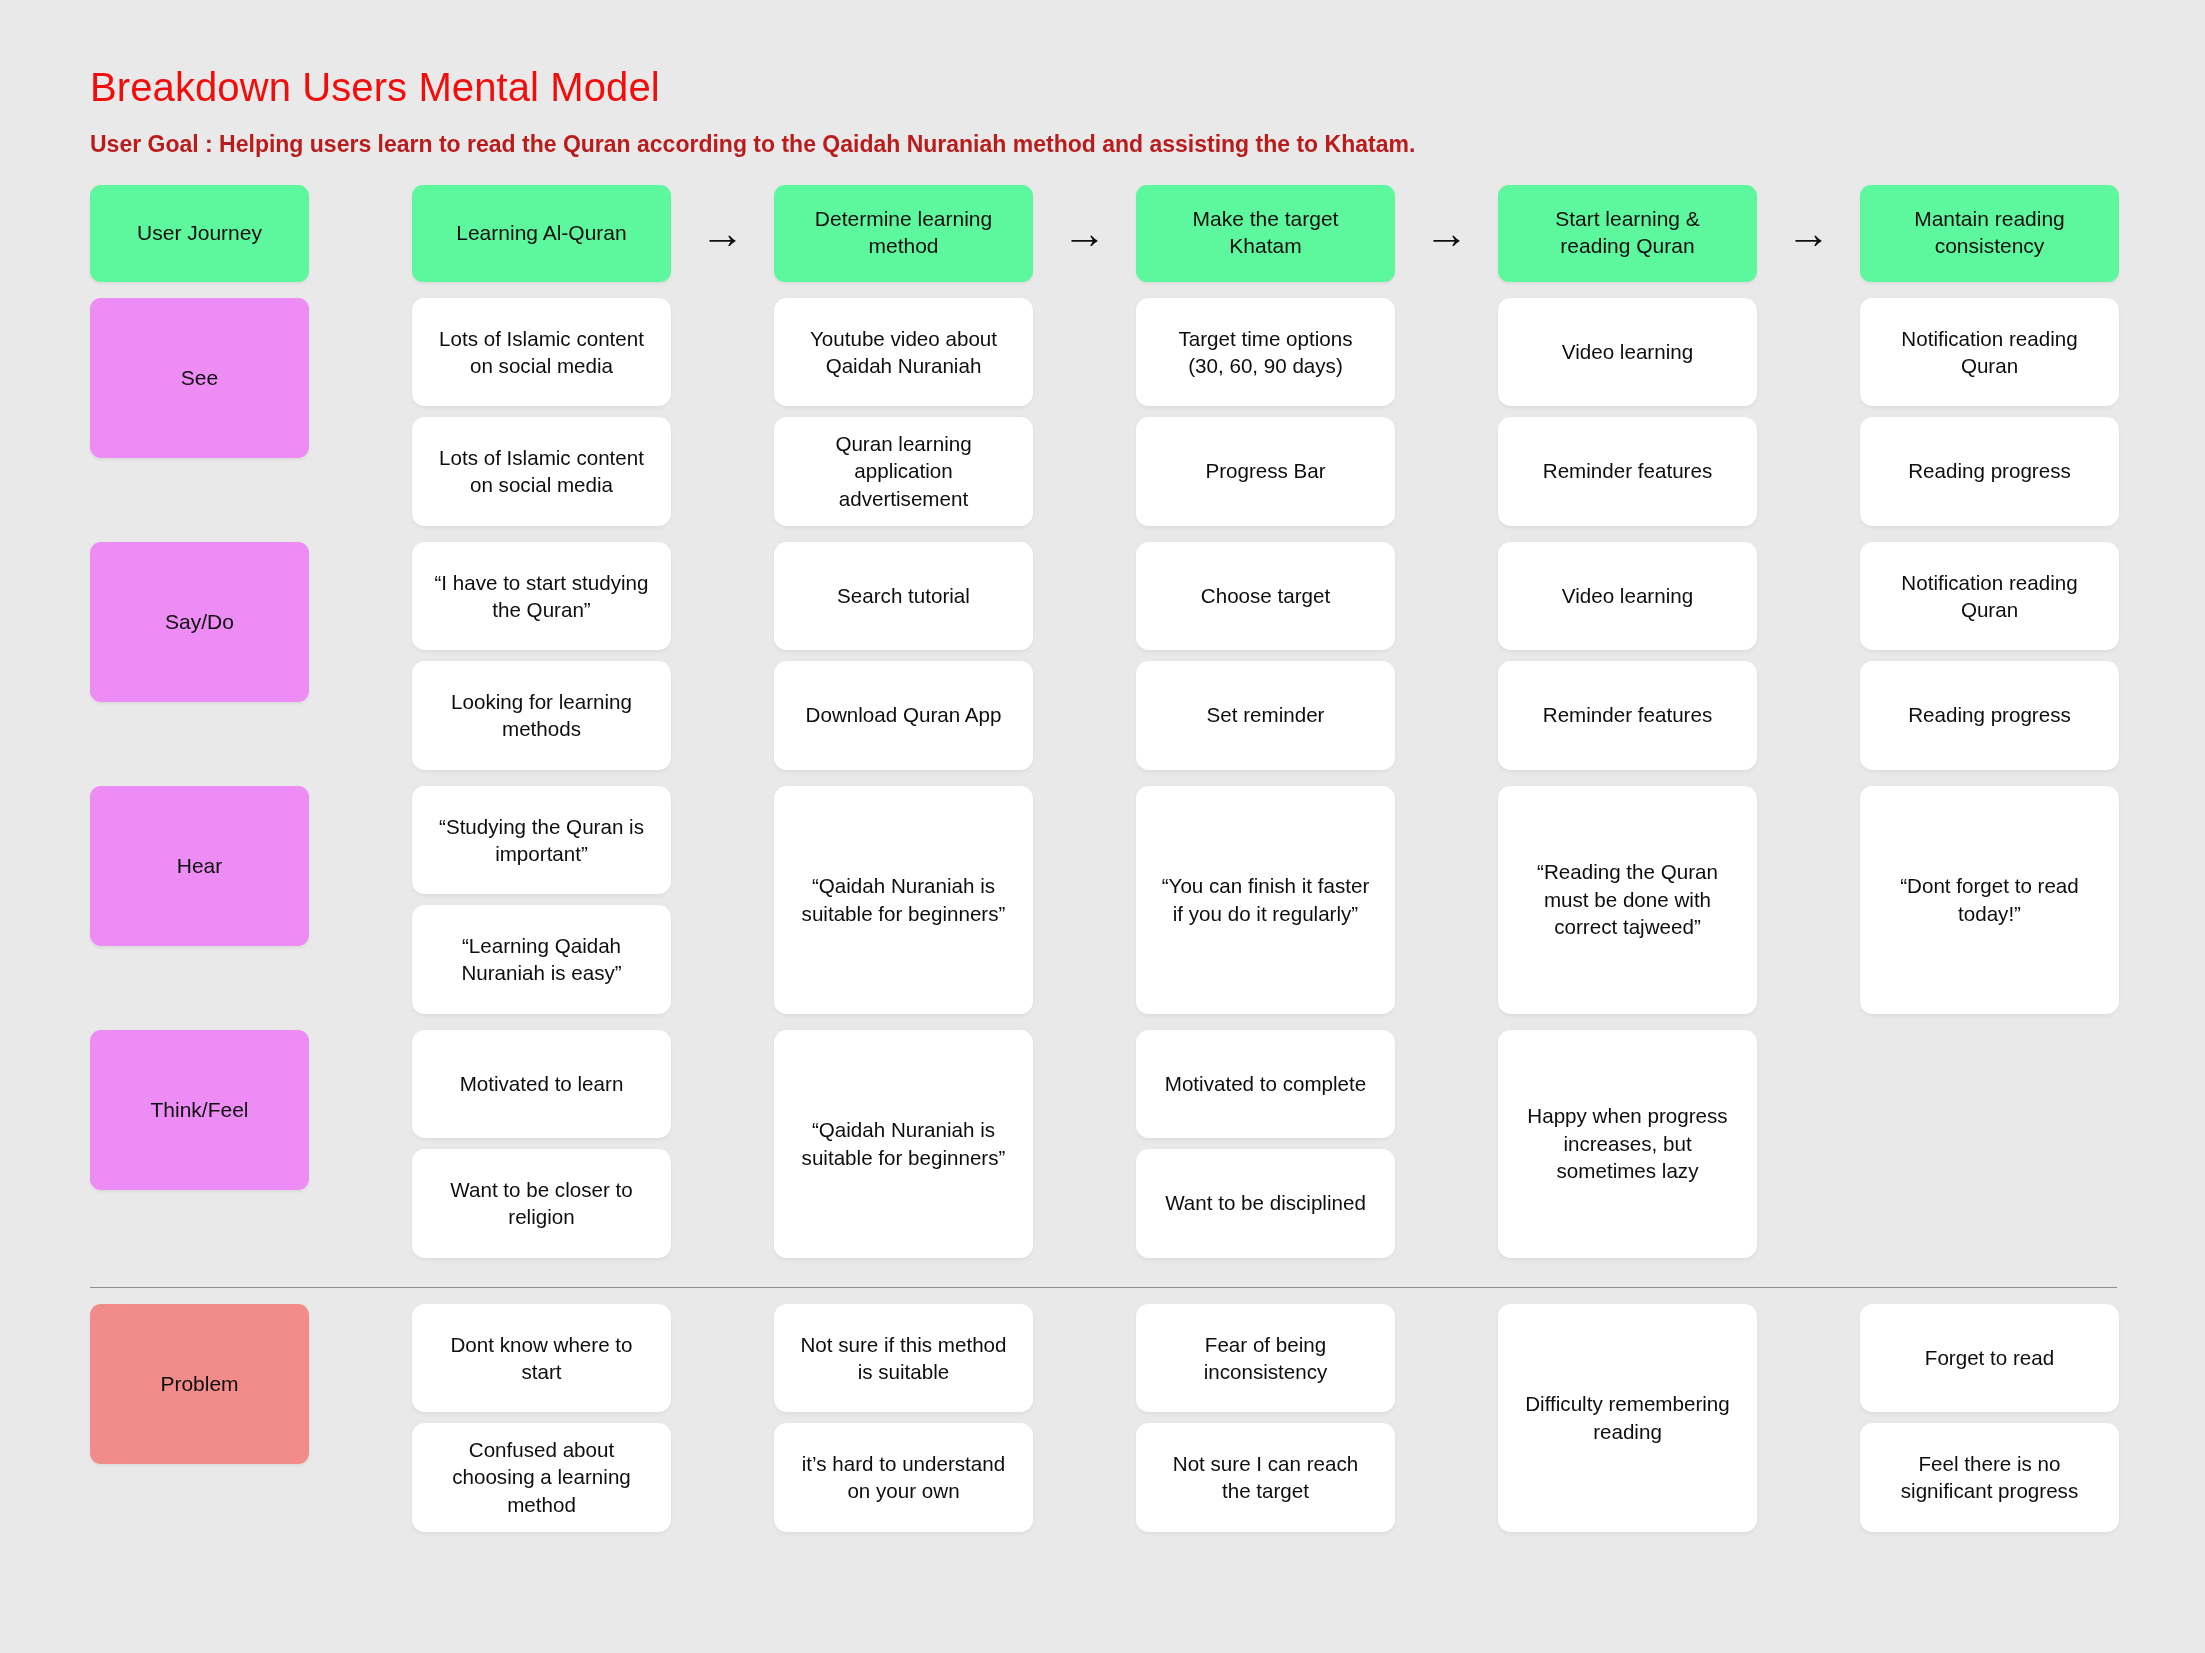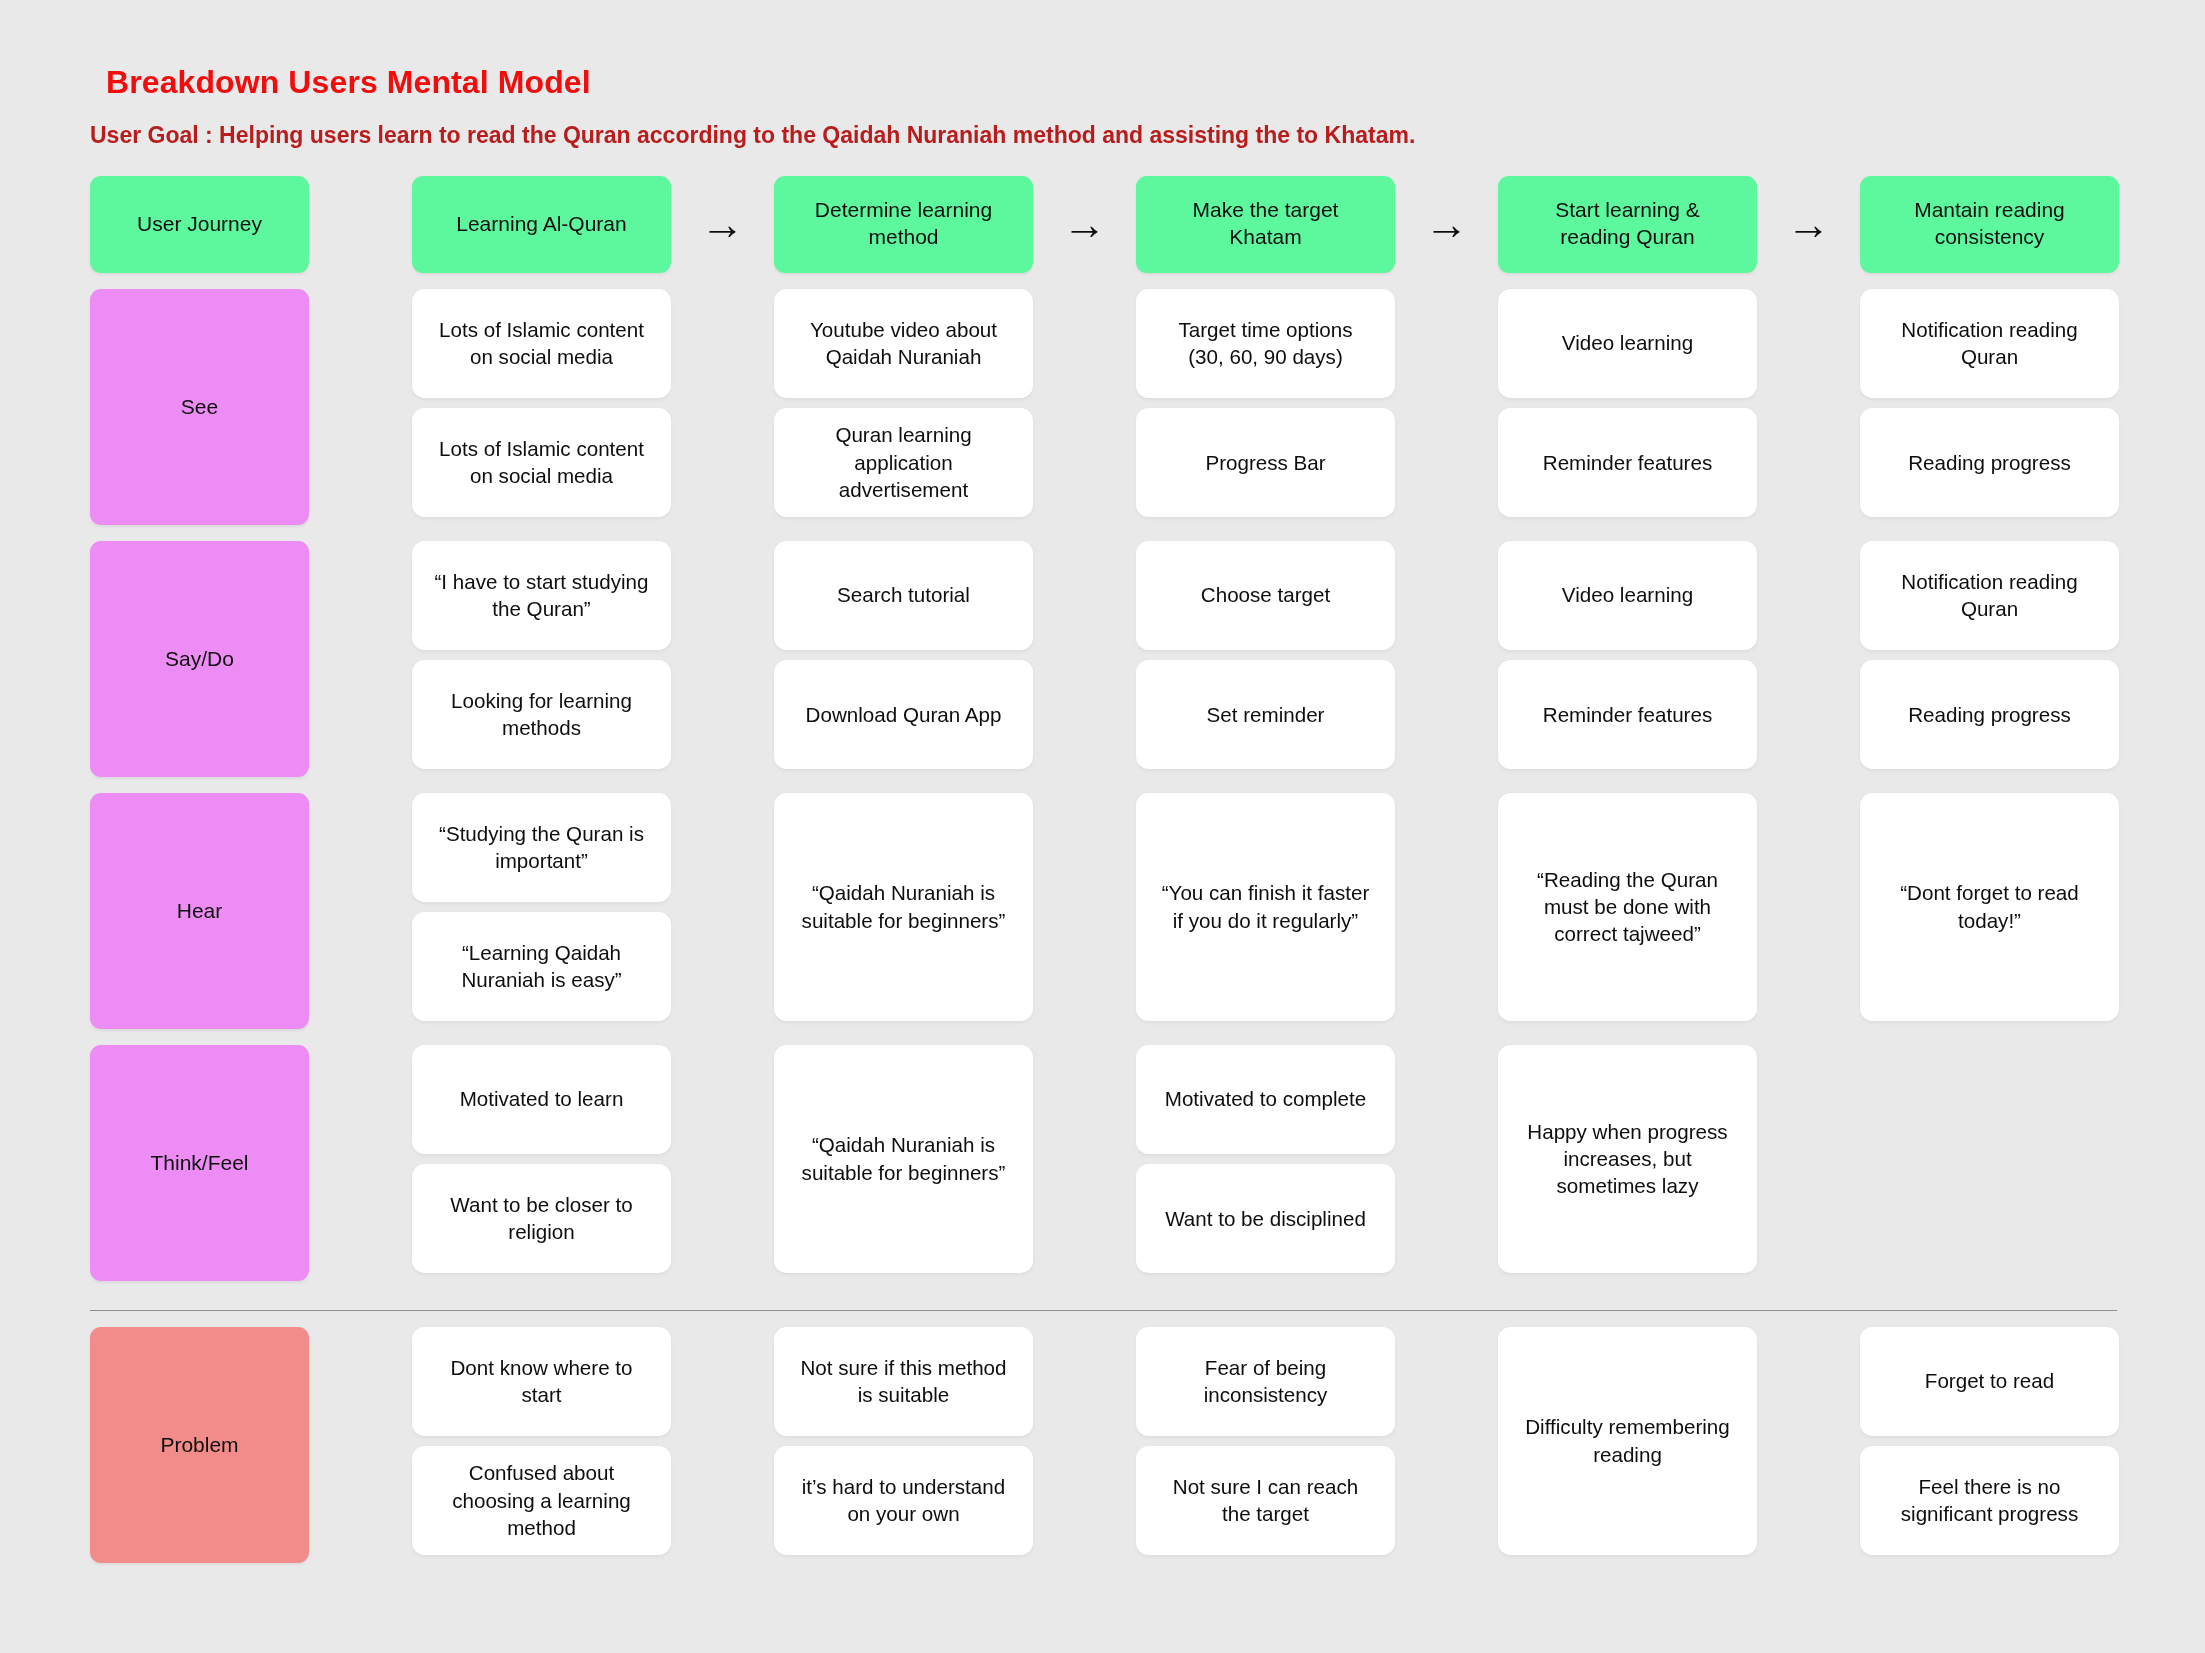--- a/index.html
+++ b/index.html
@@ -5,22 +5,22 @@
   html,body{margin:0;padding:0;}
   body{
     width:2205px;height:1654px;
     background:#E9E9E9;
     font-family:"Liberation Sans","DejaVu Sans",sans-serif;
     color:#0e0e0e;
     -webkit-font-smoothing:antialiased;
   }
   .page{box-sizing:border-box;width:2205px;padding:65px 88px 0 90px;}
   .title{
-    margin:0 0 22px 16px;
-    font-size:32px;line-height:1.1;font-weight:bold;
+    margin:0 0 22px 0;
+    font-size:40px;line-height:1.1;font-weight:normal;
     color:#F20D0D;letter-spacing:0.1px;
   }
   .subtitle{
     margin:0 0 26.5px 0;
     font-size:23px;font-weight:bold;color:#b91c1c;
   }
   .grid{
     display:grid;
     grid-template-columns:219px repeat(5,259px);
     column-gap:103px;
@@ -43,21 +43,21 @@
   .corner{padding:0 29px;justify-content:center;}
   .arrow{
     position:absolute;left:-103px;top:50%;
     width:103px;transform:translateY(-50%);
     display:flex;align-items:center;justify-content:center;
     font-size:44px;font-weight:600;color:#0e0e0e;
     line-height:1;
   }
   .row{margin-top:16px;}
   .rowlabel{
-    height:236px;
+    height:160px;
     background:#ED8CF4;
     font-size:21px;font-weight:500;
     box-shadow:0 1.5px 2.9px rgba(0,0,0,.06);
   }
   .rowlabel.problem{background:#F28C8A;}
   .cardcol{
     height:228px;
     display:flex;flex-direction:column;gap:10.3px;
   }
   .card{

